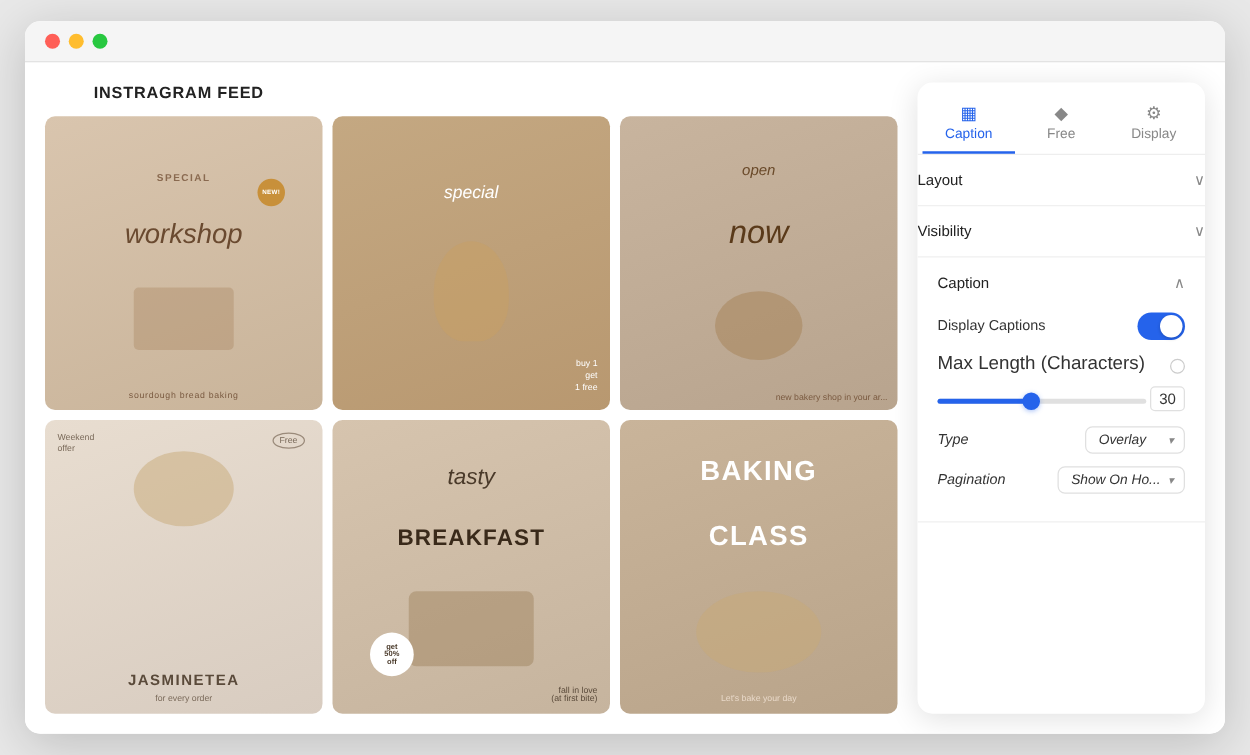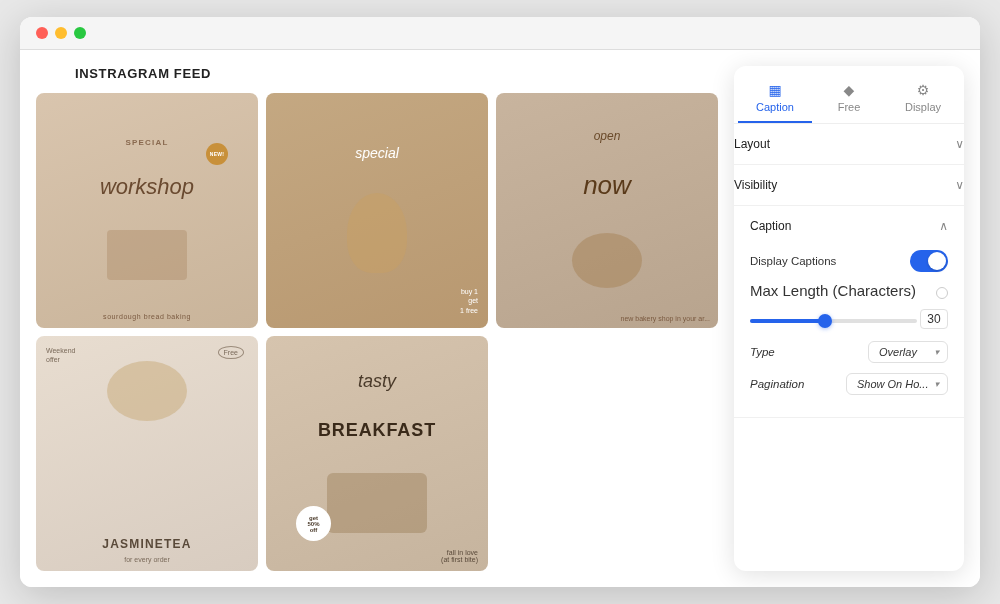--- a/index.html
+++ b/index.html
@@ -370,20 +370,28 @@
             <div class="food-img"></div>
           </div>
           <div class="get-badge">
             <span>get</span>
               <span>50%</span>
               <span>off</span>
           </div>
           <div class="fall-text">fall in love<br>(at first bite)</div>
         </div>
 
+        <div class="feed-item feed-item-6">
+          <div class="feed-text-overlay">
+            <span class="baking-text">BAKING</span>
+            <span class="baking-text">CLASS</span>
+            <div class="hands-img"></div>
+          </div>
+          <div class="bake-caption">Let's bake your day</div>
+        </div>
 
       </div>
     </div>
 
     <div class="settings-panel">
 
       <div class="settings-tabs">
         <div class="settings-tab active">
           <span class="tab-icon">▦</span>
           <span>Caption</span>

